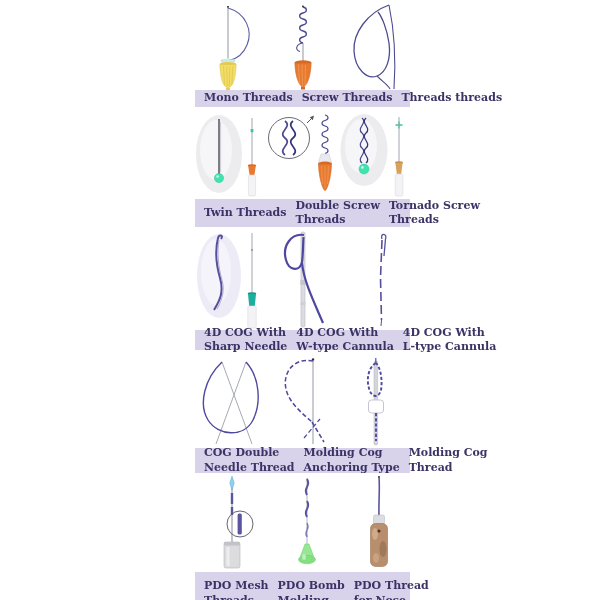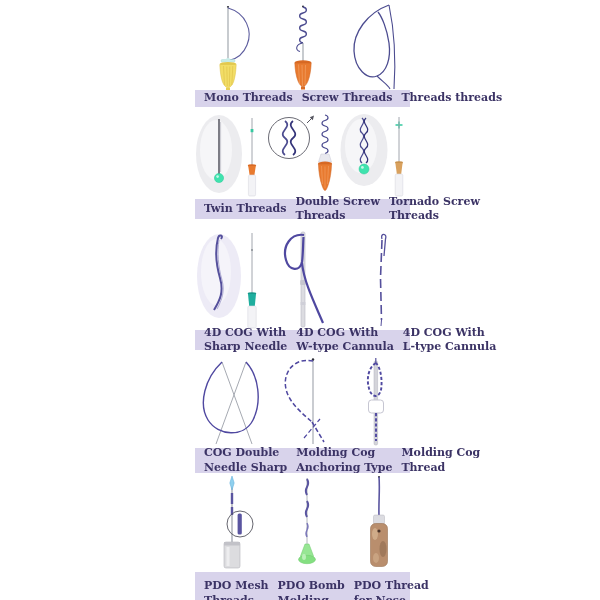--- a/index.html
+++ b/index.html
@@ -102,21 +102,21 @@
             <circle cx="25" cy="57" r="5" fill="#3fe3ae" stroke="#2cc796" stroke-width="0.5"></circle>
             <circle cx="23.4" cy="55.4" r="1.4" fill="#c8f7e8"></circle>
             <path d="M56.5,13 L63.5,13 M60,9.5 L60,16.5" stroke="#35c9a0" stroke-width="1.4" fill="none"></path>
             <line x1="60" y1="5" x2="60" y2="50" stroke="#a2a6ae" stroke-width="1"></line>
             <ellipse cx="60" cy="50.5" rx="4" ry="1.2" fill="#c9924e"></ellipse>
             <path d="M56.4,51 L63.6,51 L62.2,62 L57.8,62 Z" fill="#d9a15e"></path>
             <rect x="56.2" y="62" width="7.6" height="22" rx="1.5" fill="#f3f3f6" stroke="#d9d9e0" stroke-width="0.6"></rect>
           </svg>
         </div>
       </div>
-      <div class="band" style="height:20px">
+      <div class="band" style="height:28px">
         <div class="label">Twin Threads</div>
         <div class="label">Double Screw
 Threads</div>
         <div class="label">Tornado Screw
 Threads</div>
       </div>
     </section>
 
     <section class="row" style="top:230px">
       <div class="figures" style="height:100px">
@@ -183,21 +183,21 @@
             <rect x="35" y="5" width="3.6" height="84" rx="1.5" fill="#d4d4da" stroke="#b2b2bc" stroke-width="0.5"></rect>
             <line x1="36.8" y1="2" x2="36.8" y2="7" stroke="#55509c" stroke-width="1.2"></line>
             <path d="M36.8,7 C29,12 27,24 30.5,34 C33.5,43 42,42 42.5,30 C43,19 40.5,10 36.8,7" fill="none" stroke="#4f48a0" stroke-width="1.9" stroke-dasharray="3.2 2"></path>
             <rect x="29.5" y="44" width="15" height="13" rx="3" fill="#ffffff" stroke="#c6c6d2" stroke-width="1"></rect>
             <path d="M37,57 L37,85" fill="none" stroke="#4f48a0" stroke-width="1.9" stroke-dasharray="3.2 2"></path>
           </svg>
         </div>
       </div>
       <div class="band" style="height:25px">
         <div class="label">COG Double
-Needle Sharp</div>
+Needle Thread</div>
         <div class="label">Molding Cog
 Anchoring Type</div>
         <div class="label">Molding Cog
 Thread</div>
       </div>
     </section>
 
     <section class="row" style="top:474px">
       <div class="figures" style="height:98px">
         <div class="cell">

